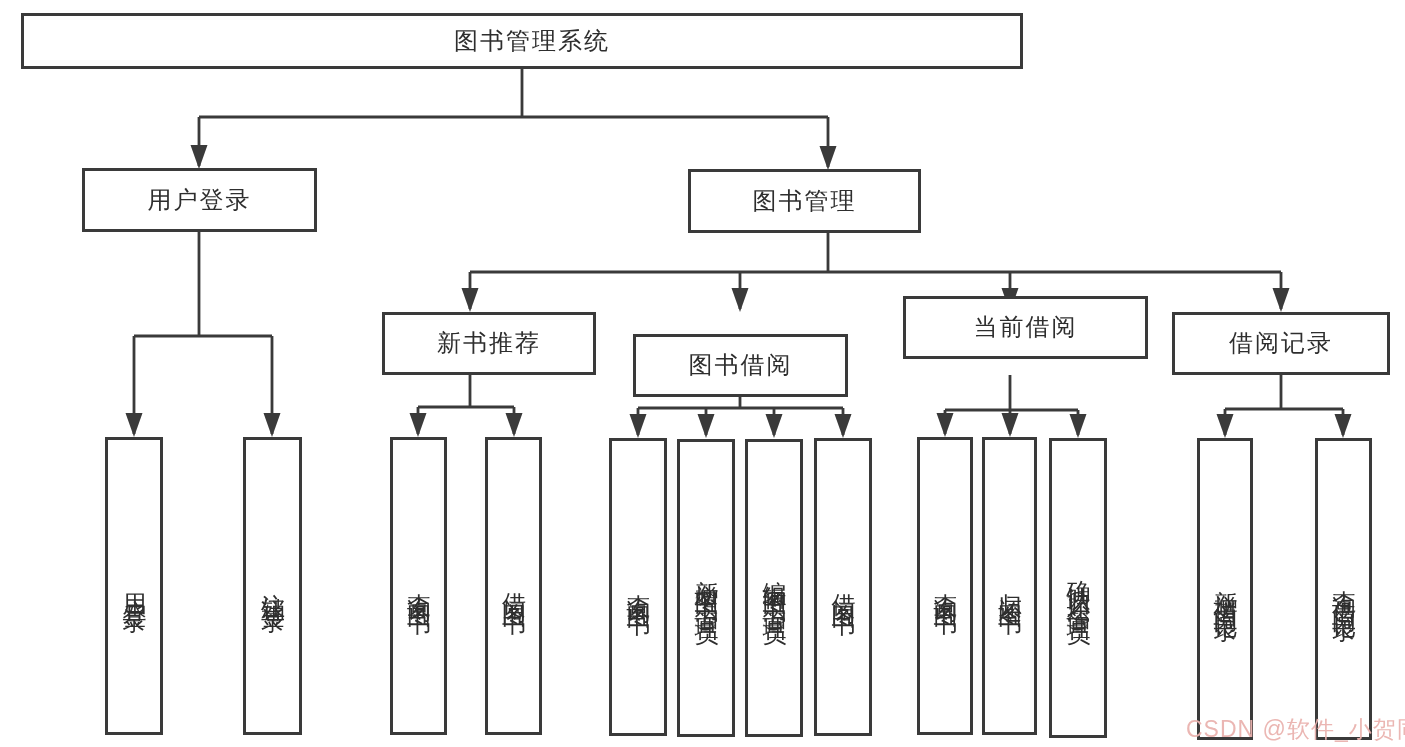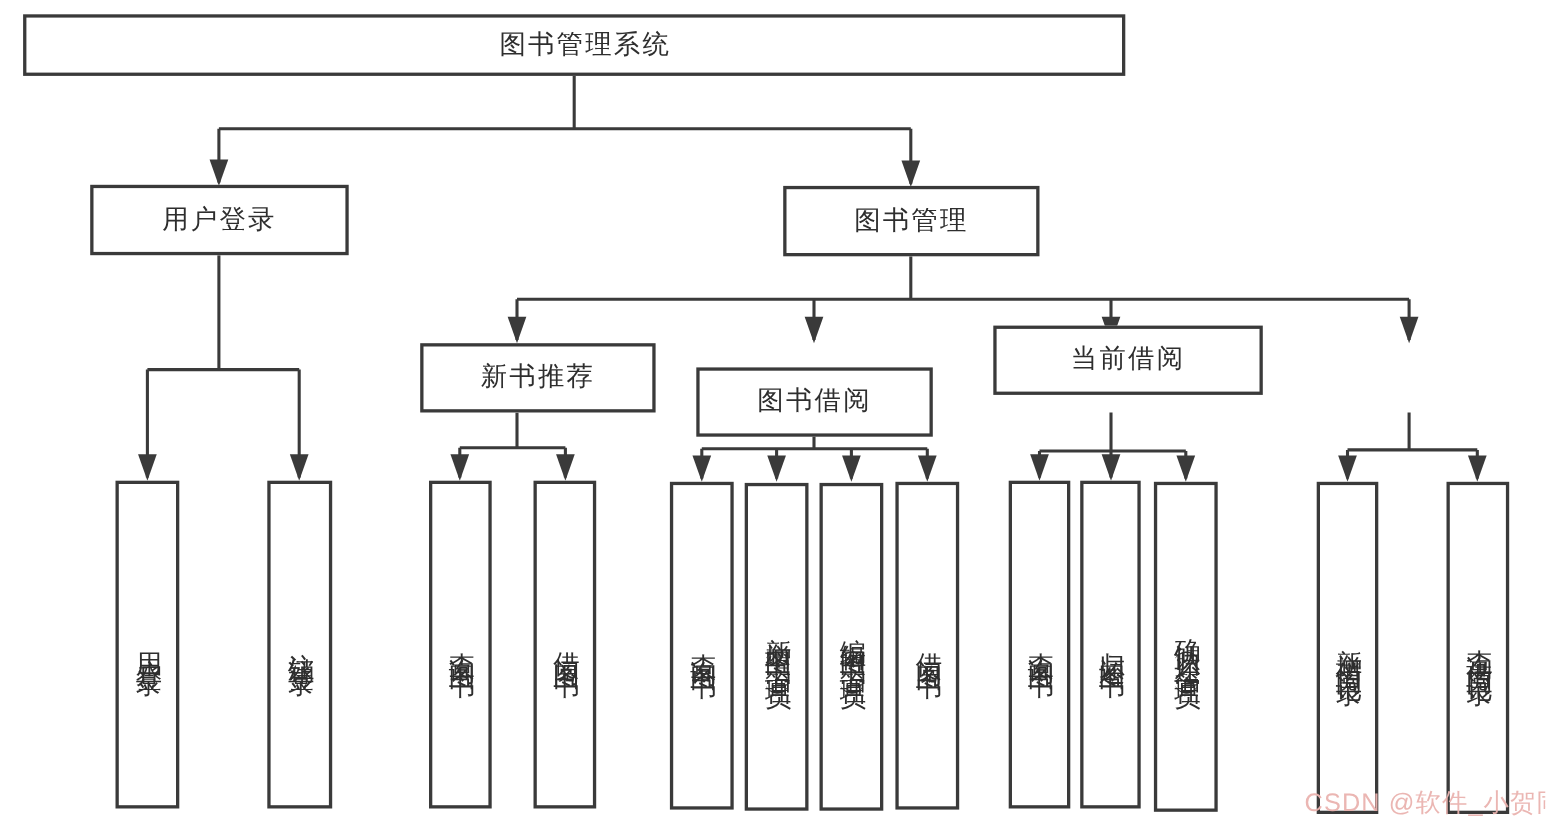--- a/index.html
+++ b/index.html
@@ -83,25 +83,26 @@
     <g>
       <path class="ln" d="M1281,375 V409 M1225,409 H1343 M1225,409 V435 M1343,409 V435"></path>
       <polygon class="ar" points="1216.5,414 1233.5,414 1225,438"></polygon>
       <polygon class="ar" points="1334.5,414 1351.5,414 1343,438"></polygon>
     </g>
   </svg>
 
   <div class="node h" style="left:21px;top:13px;width:1002px;height:56px;padding-left:20px;">图书管理系统</div>
 
   <div class="node h" style="left:82px;top:168px;width:235px;height:64px;">用户登录</div>
-  <div class="node h" style="left:712px;top:169px;width:233px;height:64px;">图书管理</div>
+  <div class="node h" style="left:688px;top:169px;width:233px;height:64px;">图书管理</div>
 
   <div class="node h" style="left:382px;top:312px;width:214px;height:63px;">新书推荐</div>
   <div class="node h" style="left:633px;top:312px;width:215px;height:63px;margin-top:22px;">图书借阅</div>
   <div class="node h" style="left:903px;top:296px;width:245px;height:63px;text-align:right;">当前借阅</div>
+  <div class="node h" style="left:1172px;top:312px;width:218px;height:63px;">借阅记录</div>
 
   <div class="node v" style="left:105px;top:437px;width:58px;height:298px;">用户登录</div>
   <div class="node v" style="left:243px;top:437px;width:59px;height:298px;">注销登录</div>
 
   <div class="node v" style="left:390px;top:437px;width:57px;height:298px;">查询图书</div>
   <div class="node v" style="left:485px;top:437px;width:57px;height:298px;">借阅图书</div>
 
   <div class="node v" style="left:609px;top:438px;width:58px;height:298px;">查询图书</div>
   <div class="node v" style="left:677px;top:439px;width:58px;height:298px;">新增图书（管理员）</div>
   <div class="node v" style="left:745px;top:439px;width:58px;height:298px;">编辑图书（管理员）</div>

